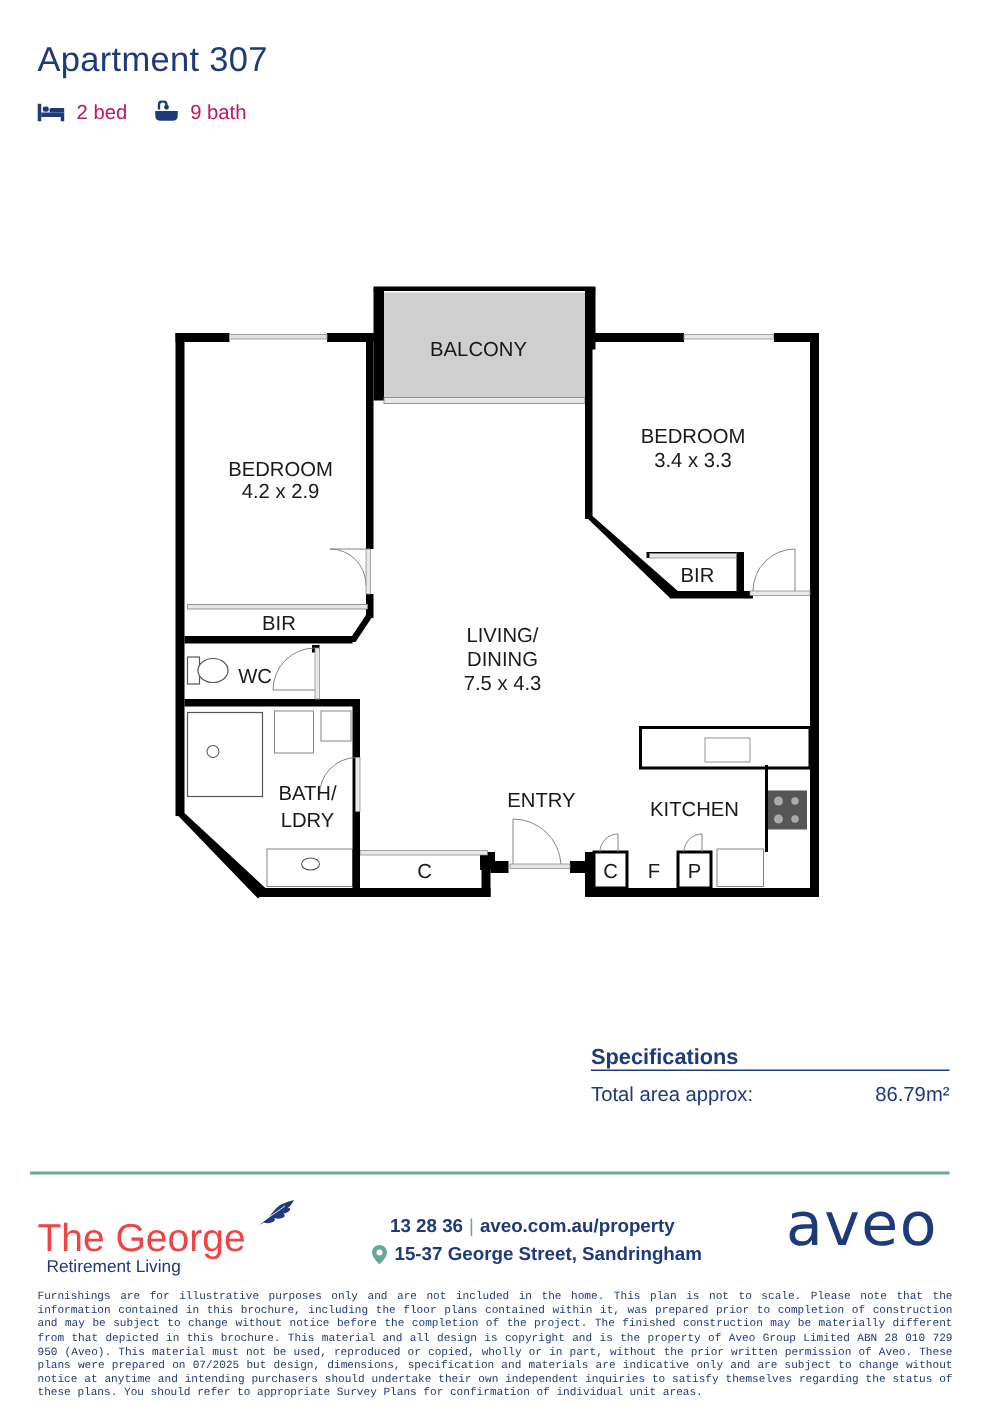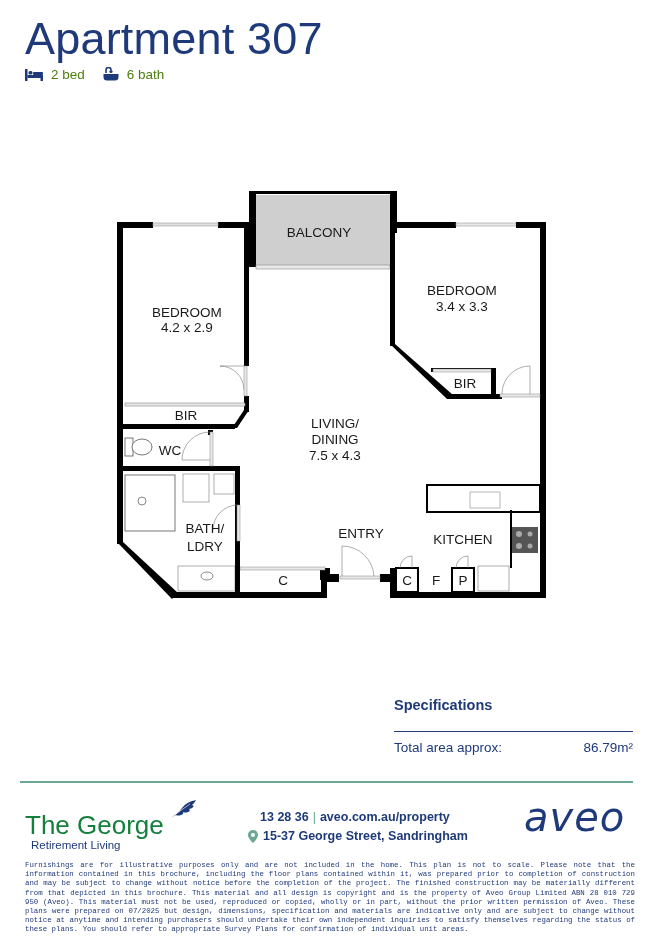--- a/index.html
+++ b/index.html
@@ -1,35 +1,35 @@
 <!DOCTYPE html>
 <html><head>
 <meta charset="utf-8">
 <style>
   html, body { margin: 0; padding: 0; background: #ffffff; }
   body { width: 655px; height: 936px; position: relative; overflow: hidden; font-family: "Liberation Sans", sans-serif; color: #1f3a7a; }
-  .title { position: absolute; left: 25px; top: 18px; font-size: 45px; font-weight: normal; color: #1f3a7a; letter-spacing: 0.2px; margin: 0; line-height: 42px; }
-  .features { position: absolute; left: 25px; top: 67px; display: flex; align-items: center; font-size: 13.5px; color: #4d7c0f; }
+  .title { position: absolute; left: 25px; top: 18px; font-size: 23px; font-weight: normal; color: #1f3a7a; letter-spacing: 0.2px; margin: 0; line-height: 42px; }
+  .features { position: absolute; left: 25px; top: 67px; display: flex; align-items: center; font-size: 13.5px; color: #be185d; }
   .feature { display: flex; align-items: center; margin-right: 18px; }
   .feature svg { margin-right: 8px; }
   .plan { position: absolute; left: 0; top: 0; }
   .specs { position: absolute; left: 394px; top: 697px; width: 239px; }
-  .specs-title { font-size: 14.5px; font-weight: bold; color: #1f3a7a; padding-bottom: 18px; border-bottom: 1.5px solid #1f3a7a; }
+  .specs-title { font-size: 14.5px; font-weight: bold; color: #1f3a7a; padding-bottom: 0; border-bottom: 1.5px solid #1f3a7a; }
   .specs-row { display: flex; justify-content: space-between; font-size: 13.5px; color: #1f3a7a; margin-top: 8px; }
   .divider { position: absolute; left: 20px; top: 781px; width: 613px; height: 2px; background: #6aa894; }
   .brand { position: absolute; left: 25px; top: 810px; }
-  .brand-name { font-size: 26px; color: #15803d; line-height: 30px; }
+  .brand-name { font-size: 26px; color: #ef4444; line-height: 30px; }
   .brand-sub { font-size: 11.5px; color: #1f3a7a; margin-left: 6px; margin-top: -1px; }
   .leaf { position: absolute; left: 168px; top: 798px; }
   .contact { position: absolute; left: 248px; top: 805px; font-size: 12.5px; color: #1f3a7a; font-weight: bold; }
   .contact-line { display: flex; align-items: flex-end; height: 19px; }
   .contact-line.first { padding-left: 12px; }
   .sep { color: #6aa894; margin: 0 4px; font-weight: normal; }
   .pin { margin-right: 5px; }
-  .aveo { position: absolute; left: 524px; top: 794px; font-size: 40px; color: #1f3a7a; letter-spacing: 1px; font-family: "DejaVu Sans", sans-serif; font-style: italic; }
+  .aveo { position: absolute; left: 524px; top: 794px; font-size: 40px; color: #1f3a7a; letter-spacing: 1px; font-family: "DejaVu Sans", sans-serif; }
   .disclaimer { position: absolute; left: 25px; top: 861px; width: 610px; font-size: 7.4px; line-height: 9.2px; color: #1f3a7a; text-align: justify; font-family: Liberation Mono, monospace; }
   .room-label { font-family: "Liberation Sans", sans-serif; fill: #1a1a1a; }
 </style>
 </head>
 <body>
 
 <h1 class="title">Apartment 307</h1>
 
 <div class="features">
   <div class="feature">
@@ -41,21 +41,21 @@
       <rect x="15.5" y="9" width="2.5" height="3" fill="#1f3a7a"></rect>
     </svg>
     <span>2 bed</span>
   </div>
   <div class="feature">
     <svg width="16" height="15" viewBox="0 0 16 15">
       <path d="M3 6 L3 3 Q3 0.5 5.5 0.5 Q8 0.5 8 3" stroke="#1f3a7a" stroke-width="1.6" fill="none"></path>
       <circle cx="8" cy="4.5" r="1.6" fill="#1f3a7a"></circle>
       <path d="M0.5 7 L15.5 7 L15.5 10 Q15.5 13.5 12 13.5 L4 13.5 Q0.5 13.5 0.5 10 Z" fill="#1f3a7a"></path>
     </svg>
-    <span>6 bath</span>
+    <span>9 bath</span>
   </div>
 </div>
 
 <svg class="plan" width="655" height="660" viewBox="0 0 655 660">
 
   <rect x="256" y="195" width="134" height="72" fill="#cfcfcf"></rect>
 
   <rect x="249" y="193" width="7" height="74" fill="#000"></rect>
   <rect x="390" y="193" width="7" height="40" fill="#000"></rect>
   <rect x="249" y="191" width="148" height="3" fill="#000"></rect>

